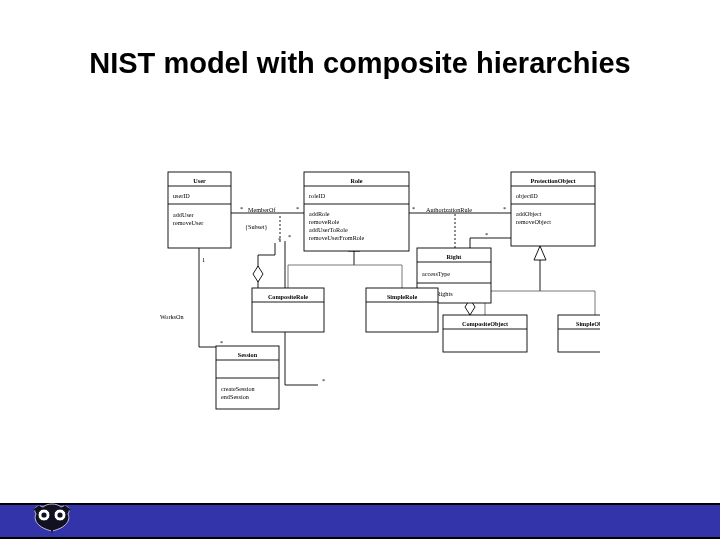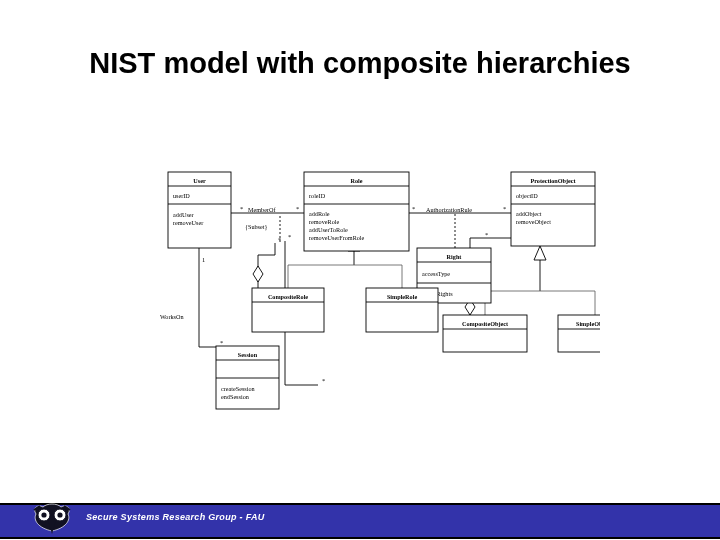--- a/index.html
+++ b/index.html
@@ -287,15 +287,14 @@
       </g>
       <ellipse cx="14" cy="15" rx="6" ry="6" fill="#ffffff" stroke="#111122" stroke-width="1"></ellipse>
       <ellipse cx="30" cy="15" rx="6" ry="6" fill="#ffffff" stroke="#111122" stroke-width="1"></ellipse>
       <circle cx="14" cy="15" r="2.6" fill="#111122"></circle>
       <circle cx="30" cy="15" r="2.6" fill="#111122"></circle>
       <path d="M22 14 L18 20 L22 34 L26 20 Z" fill="#111122"></path>
       <path d="M4 10 L10 6 M40 10 L34 6" stroke="#111122" stroke-width="2" fill="none"></path>
     </svg>
   </div>
 
-  <div id="footer-text">Secure Systems Research Group - FAU</div>
 
 </div>
 
 </body></html>

